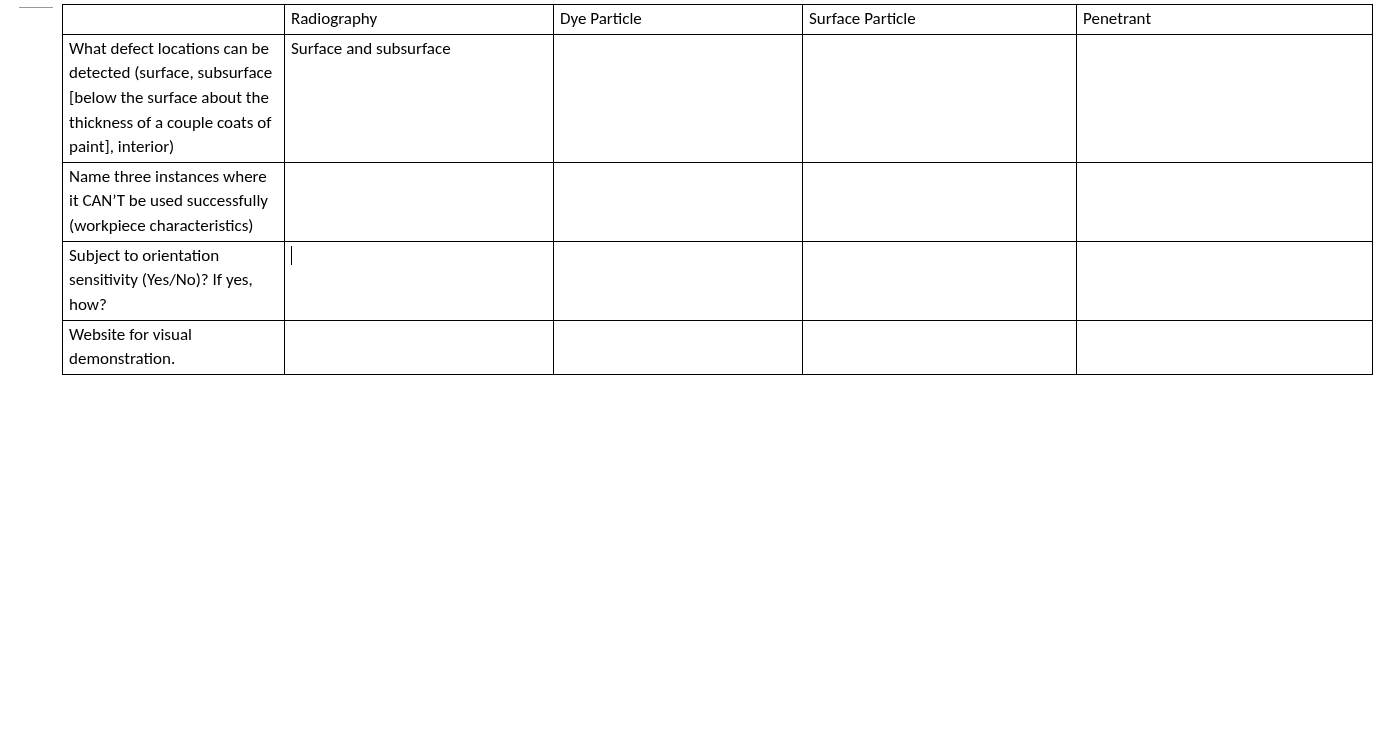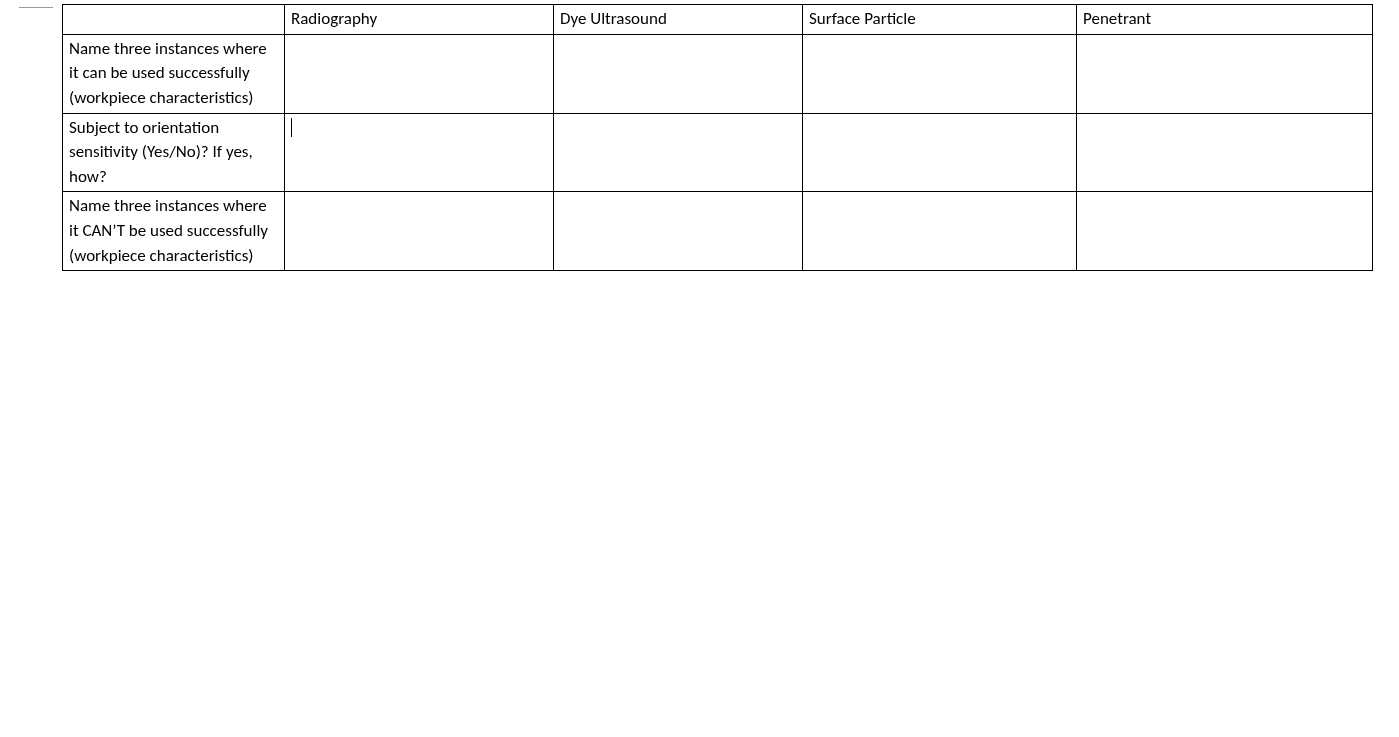--- a/index.html
+++ b/index.html
@@ -65,45 +65,52 @@
       <col class="c0">
       <col class="c1">
       <col class="c2">
       <col class="c3">
       <col class="c4">
     </colgroup>
     <tbody>
         <tr>
       <td></td>
       <td>Radiography</td>
-      <td>Dye Ultrasound</td>
+      <td>Dye Particle</td>
       <td>Surface Particle</td>
       <td>Penetrant</td>
     </tr>
 
+    <tr>
+      <td>What defect locations can be detected (surface, subsurface [below the surface about the thickness of a couple coats of paint], interior)</td>
+      <td>Surface and subsurface</td>
+      <td></td>
+      <td></td>
+      <td></td>
+    </tr>
+
 
     <tr>
-      <td>Name three instances where it can be used successfully (workpiece characteristics)</td>
+      <td>Name three instances where it CAN’T be used successfully (workpiece characteristics)</td>
       <td></td>
       <td></td>
       <td></td>
       <td></td>
     </tr>
 
     <tr>
       <td>Subject to orientation sensitivity (Yes/No)? If yes, how?</td>
       <td><span class="cursor"></span><span></span></td>
       <td></td>
       <td></td>
       <td></td>
     </tr>
 
     <tr>
-      <td>Name three instances where it CAN’T be used successfully (workpiece characteristics)</td>
+      <td>Website for visual demonstration.</td>
       <td></td>
       <td></td>
       <td></td>
       <td></td>
     </tr>
-
   </tbody>
     </table>
 </div>
 
 </body></html>

